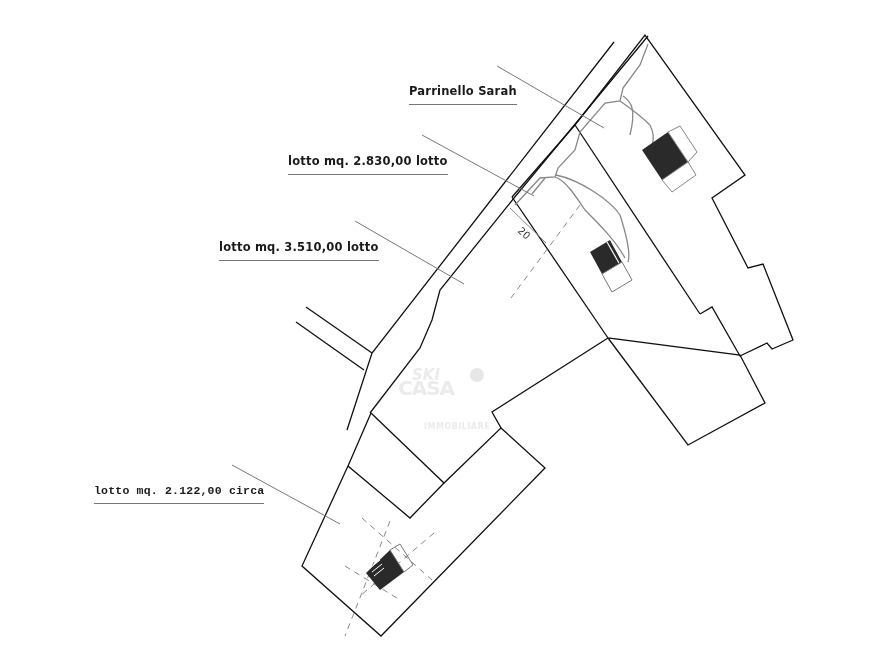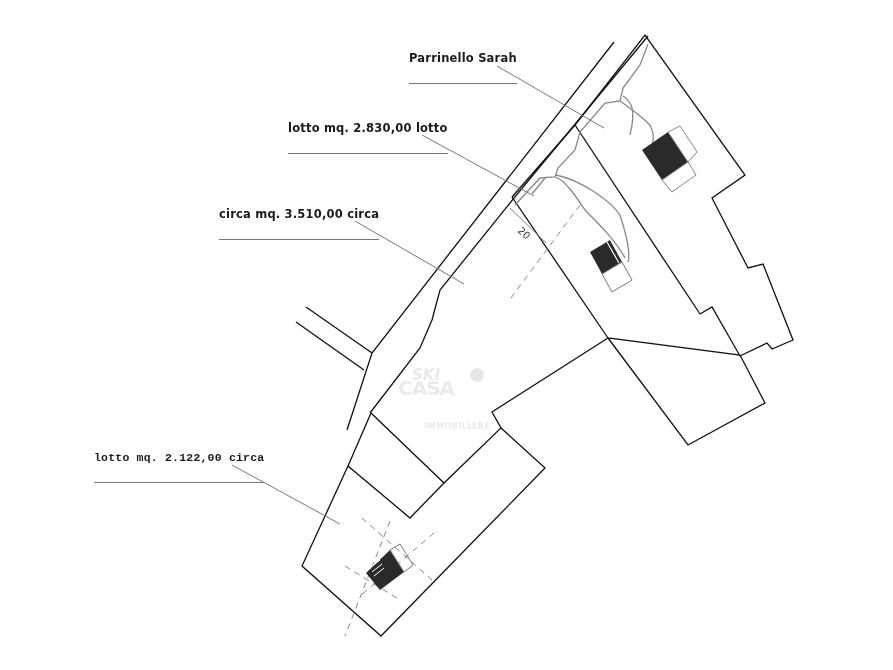--- a/index.html
+++ b/index.html
@@ -1,18 +1,18 @@
 <!DOCTYPE html>
 <html><head>
   <meta charset="utf-8">
   <style>
     html, body { margin:0; padding:0; background:#ffffff; }
     body { width:893px; height:670px; position:relative; overflow:hidden; font-family:"DejaVu Sans", sans-serif; }
     svg.plan { position:absolute; left:0; top:0; }
-    .label { position:absolute; font-size:11.5px; font-weight:bold; color:#1a1a1a; letter-spacing:0.2px; white-space:nowrap; border-bottom:1px solid #777; padding-bottom:18px; line-height:13px; }
+    .label { position:absolute; font-size:11.5px; font-weight:bold; color:#1a1a1a; letter-spacing:0.2px; white-space:nowrap; border-bottom:1px solid #777; padding-bottom:6px; line-height:13px;margin-top:33px; }
     .dim { font-size:10px; fill:#333; font-family:"DejaVu Sans", sans-serif; }
     .wm { position:absolute; left:398px; top:368px; color:#ebebeb; font-weight:bold; font-family:"DejaVu Sans", sans-serif; pointer-events:none; }
     .wm .a { font-size:15px; position:absolute; left:14px; top:-2px; font-style:italic; }
     .wm .b { font-size:20px; position:absolute; left:0; top:8px; letter-spacing:-1px; }
     .wm .c { font-size:8px; position:absolute; left:26px; top:54px; letter-spacing:0.5px; }
     .wm .dot { position:absolute; left:72px; top:0; width:14px; height:14px; border-radius:50%; background:#e6e6e6; }
   </style>
 </head>
 <body>
 
@@ -90,21 +90,21 @@
   <g stroke="#777" stroke-width="1" fill="none">
     <line x1="497" y1="66" x2="604" y2="128"></line>
     <line x1="422" y1="135" x2="534" y2="196"></line>
     <line x1="355" y1="221" x2="464" y2="284"></line>
     <line x1="232" y1="465" x2="340" y2="524"></line>
   </g>
 </svg>
 
 <div class="label" style="left:409px; top:52px;">Parrinello Sarah</div>
 <div class="label" style="left:288px; top:122px;">lotto mq. 2.830,00 lotto</div>
-<div class="label" style="left:219px; top:208px;">circa mq. 3.510,00 circa</div>
+<div class="label" style="left:219px; top:208px;">lotto mq. 3.510,00 lotto</div>
 <div class="label" style="left:94px; top:451px;font-family:Liberation Mono, monospace;">lotto mq. 2.122,00 circa</div>
 
 <div class="wm">
   <span class="dot"></span>
   <span class="a">SKI</span>
   <span class="b">CASA</span>
   <span class="c">IMMOBILIARE</span>
 </div>
 
 </body></html>

